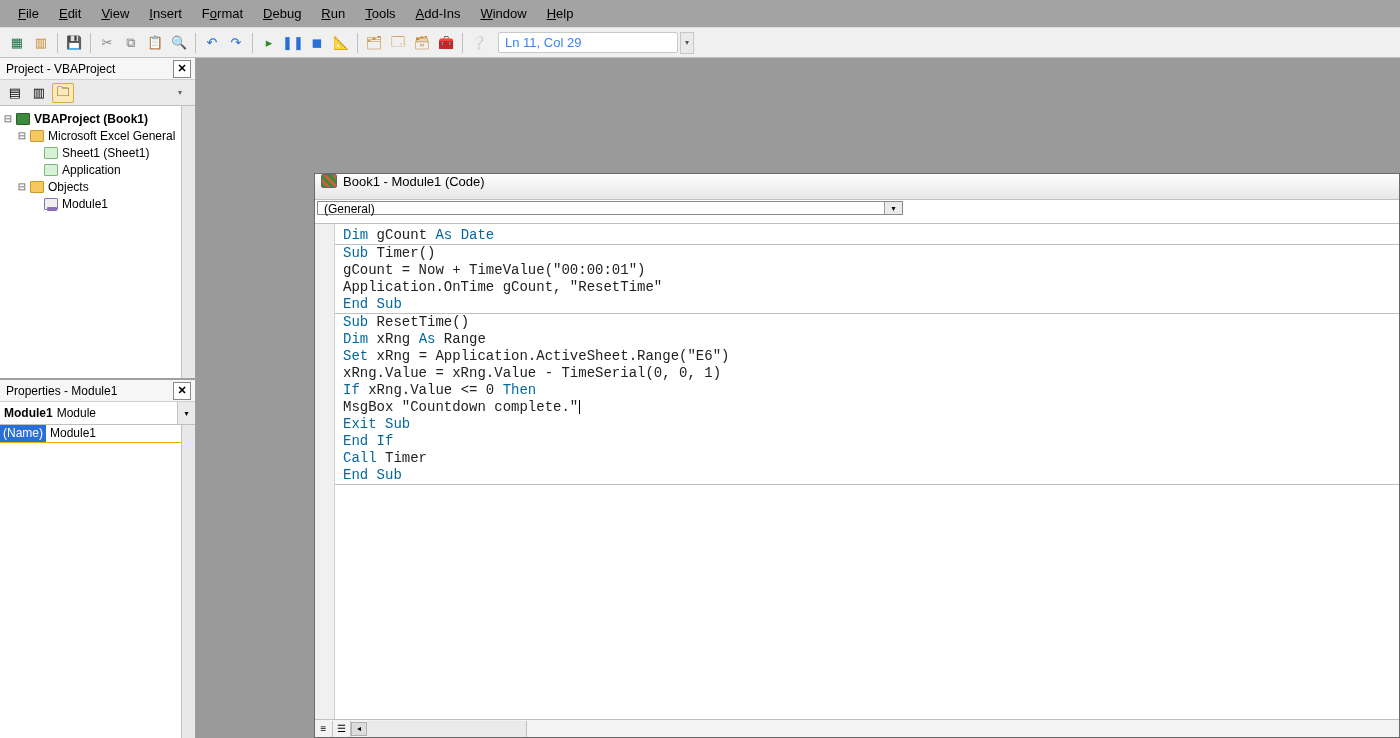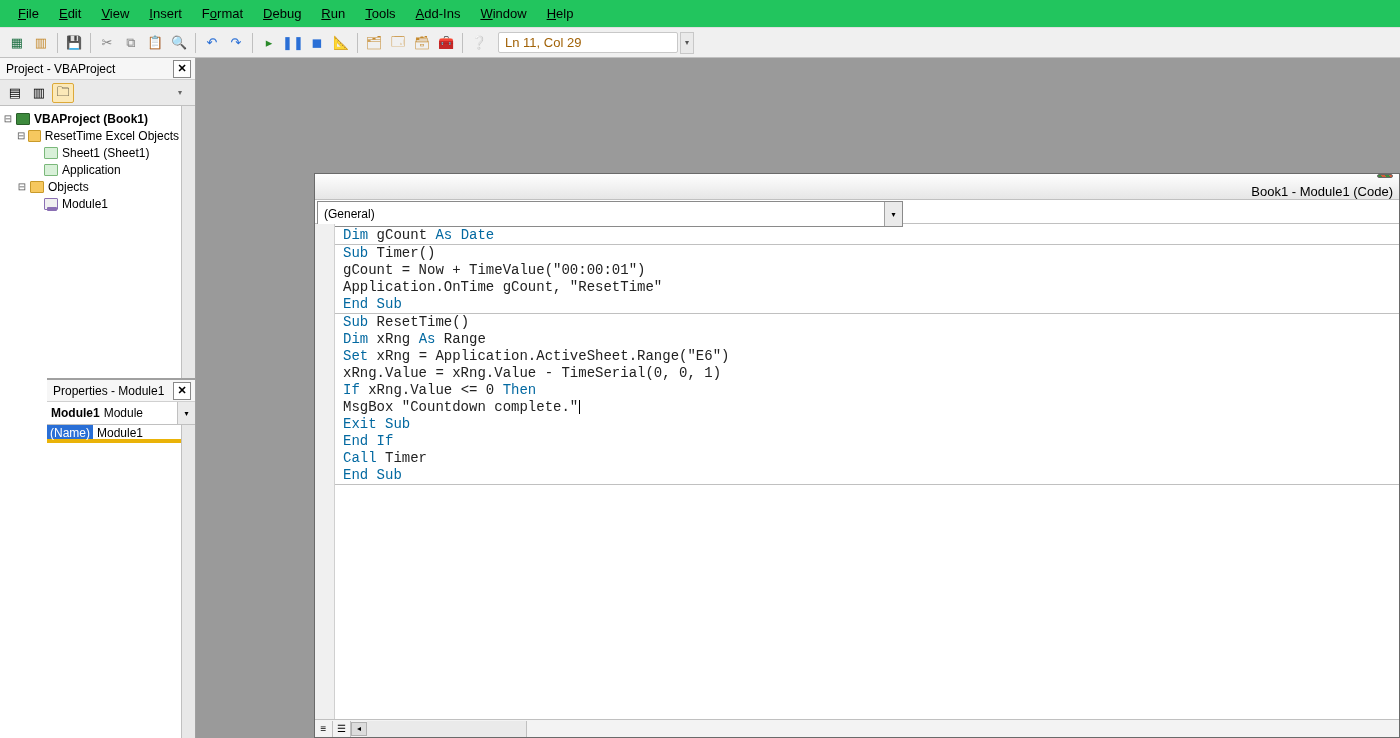--- a/index.html
+++ b/index.html
@@ -10,21 +10,21 @@
   width: 1400px;
   height: 738px;
   overflow: hidden;
   user-select: none;
 }
 .menubar {
   display: flex;
   height: 28px;
   align-items: center;
   padding: 0 8px;
-  background: #22c55e;
+  background: #a3a3a3;
   border-bottom: 1px solid #e0e0e0;
 }
 .menubar .menu-item {
   padding: 4px 10px;
   cursor: pointer;
   font-size: 13px;
 }
 .menubar .menu-item .u { text-decoration: underline; }
 .toolbar {
   display: flex;
@@ -48,21 +48,21 @@
 }
 .tb-sep {
   width: 1px;
   height: 20px;
   background: #c0c0c0;
   margin: 0 3px;
 }
 .lncol {
   margin-left: 6px;
   font-size: 13px;
-  color: #a16207;
+  color: #3b82f6;
   padding: 2px 6px;
   background: #fff;
   border: 1px solid #c8c8c8;
   border-radius: 2px;
   min-width: 180px;
 }
 .lncol-drop {
   width: 14px;
   background: #eaeaea;
   border: 1px solid #c8c8c8;
@@ -145,21 +145,20 @@
 .icn.sheet { background: #d8f0d8; border: 1px solid #7ab87a; }
 .icn.module { background: #f0f0f0; border: 1px solid #8a6fb3; position: relative; }
 .icn.module::after { content:""; position:absolute; bottom:-2px; left:2px; width:10px; height:4px; background:#8a6fb3; border-radius:1px; }
 .tree-label { padding-left: 2px; }
 .bold { font-weight: bold; }
 .prop-panel {
   border-top: 2px solid #a0a0a0;
   display: flex;
   flex-direction: column;
   height: 360px;
-  margin-left: 47px;
 }
 .prop-combo-row {
   display: flex;
   border-bottom: 1px solid #c0c0c0;
 }
 .prop-combo {
   flex: 1;
   height: 22px;
   display: flex;
   align-items: center;
@@ -196,21 +195,21 @@
 .tab.inactive { background: #eaeaea; }
 .prop-grid {
   flex: 1;
   background: #fff;
   overflow: auto;
 }
 .prop-row {
   display: flex;
   height: 18px;
   font-size: 12px;
-  border-bottom: 4px solid #eab308;
+  border-bottom: 1px solid #eab308;
   justify-content: center;
 }
 .prop-name {
   width: 46px;
   background: #2a6fd6;
   color: #fff;
   padding: 1px 3px;
 }
 .prop-val {
   flex: 1;
@@ -236,38 +235,37 @@
   background: #fff;
   border: 1px solid #6a6a6a;
   display: flex;
   flex-direction: column;
 }
 .code-titlebar {
   height: 26px;
   background: linear-gradient(#fefefe,#e6e6e6);
   border-bottom: 1px solid #c0c0c0;
   display: flex;
-  align-items: flex-end;
+  align-items: flex-start;
   padding: 0 6px;
   gap: 6px;
   font-size: 13px;
-  flex-direction: column;
 }
 .win-icon { width: 16px; height: 14px; background: repeating-linear-gradient(45deg,#3d8a3d,#3d8a3d 3px,#d35c3a 3px,#d35c3a 6px); border:1px solid #666; border-radius:2px; }
 .combo-row {
   display: flex;
   height: 24px;
   border-bottom: 1px solid #c0c0c0;
 }
 .combo {
   display: flex;
-  align-items: center;
+  align-items: flex-start;
   border: 1px solid #8a8a8a;
   background: #fff;
-  height: 26px;
+  height: 14px;
   margin: 1px 2px;
 }
 .combo-text {
   flex: 1;
   padding: 0 6px;
   font-size: 12px;
 }
 .combo-btn {
   width: 18px;
   height: 100%;
@@ -415,21 +413,21 @@
     <div style="display:flex;flex:1;min-height:200px">
       <div class="proj-tree">
         <div class="tree-row">
           <span class="tw">⊟</span>
             <span class="icn vba"></span>
           <span class="tree-label bold">VBAProject (Book1)</span>
         </div>
         <div class="tree-row" style="padding-left:14px">
           <span class="tw">⊟</span>
             <span class="icn folder"></span>
-          <span class="tree-label">ResetTime Excel Objects</span>
+          <span class="tree-label">Microsoft Excel General</span>
         </div>
         <div class="tree-row" style="padding-left:40px">
           <span class="icn sheet"></span>
           <span class="tree-label">Sheet1 (Sheet1)</span>
         </div>
         <div class="tree-row" style="padding-left:40px">
           <span class="icn sheet"></span>
           <span class="tree-label">Application</span>
         </div>
         <div class="tree-row" style="padding-left:14px">

